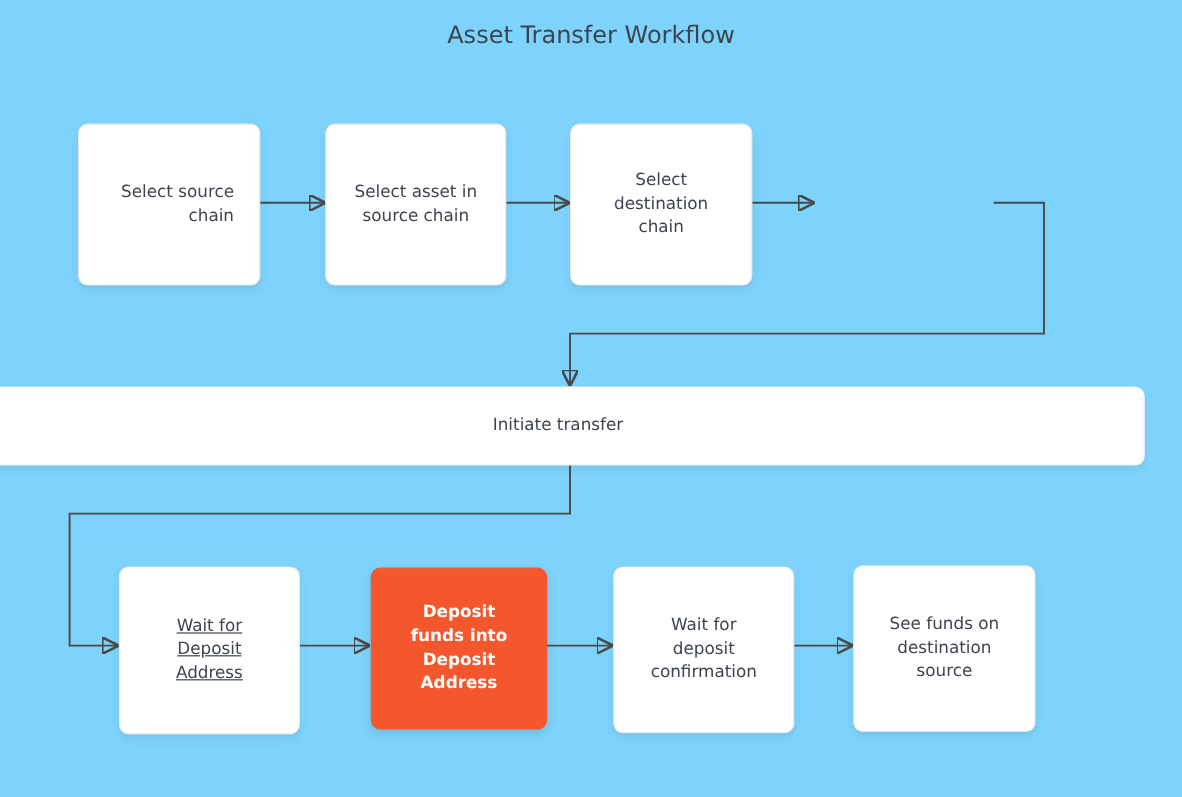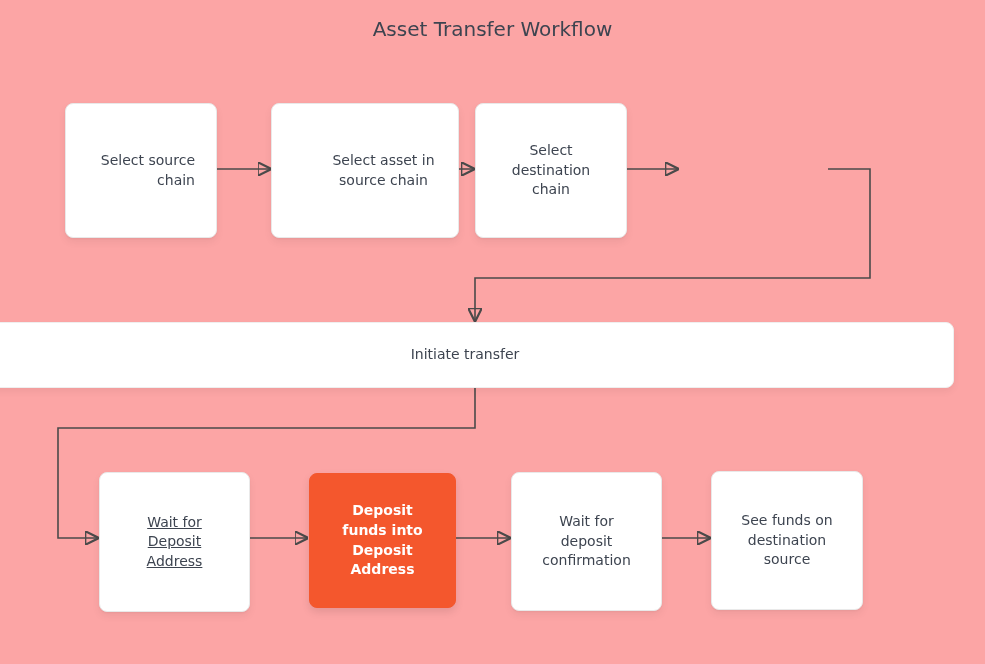--- a/index.html
+++ b/index.html
@@ -8,21 +8,21 @@
     background: #ffffff;
     width: 985px;
     height: 664px;
     overflow: hidden;
     font-family: "DejaVu Sans", "Liberation Sans", sans-serif;
   }
   .canvas {
     position: relative;
     width: 985px;
     height: 664px;
-    background: #fca5a5;
+    background: #7dd3fc;
     overflow: hidden;
   }
   .diagram-title {
     position: absolute;
     top: 17px;
     left: 0;
     width: 985px;
     text-align: center;
     font-size: 20px;
     font-weight: 400;
@@ -68,21 +68,21 @@
     border-color: #efefef;
     border-radius: 8px;
     box-shadow: 0 4px 7px rgba(0,0,0,0.05);
   }
   .node.wide .label {
     max-width: none;
     font-size: 14px;
   }
   
   .n-1 { left: 65px;  top: 103px; width: 150px; height: 133px; text-align: right; }
-  .n-2 { left: 271px; top: 103px; width: 149px; height: 133px; padding-left: 37px; }
+  .n-2 { left: 271px; top: 103px; width: 149px; height: 133px; }
   .n-3 { left: 475px; top: 103px; width: 150px; height: 133px; }
   .n-4 { left: 679px; top: 103px; width: 149px; height: 133px; }
   .n-5 { left: -24px; top: 322px; width: 976px; height: 64px;  }
   .n-6 { left: 99px;  top: 472px; width: 149px; height: 138px; text-decoration: underline; }
   .n-7 { left: 309px; top: 473px; width: 145px; height: 133px; text-align: center; }
   .n-8 { left: 511px; top: 472px; width: 149px; height: 137px; }
   .n-9 { left: 711px; top: 471px; width: 150px; height: 137px; }
 </style>
 </head>
 <body>

